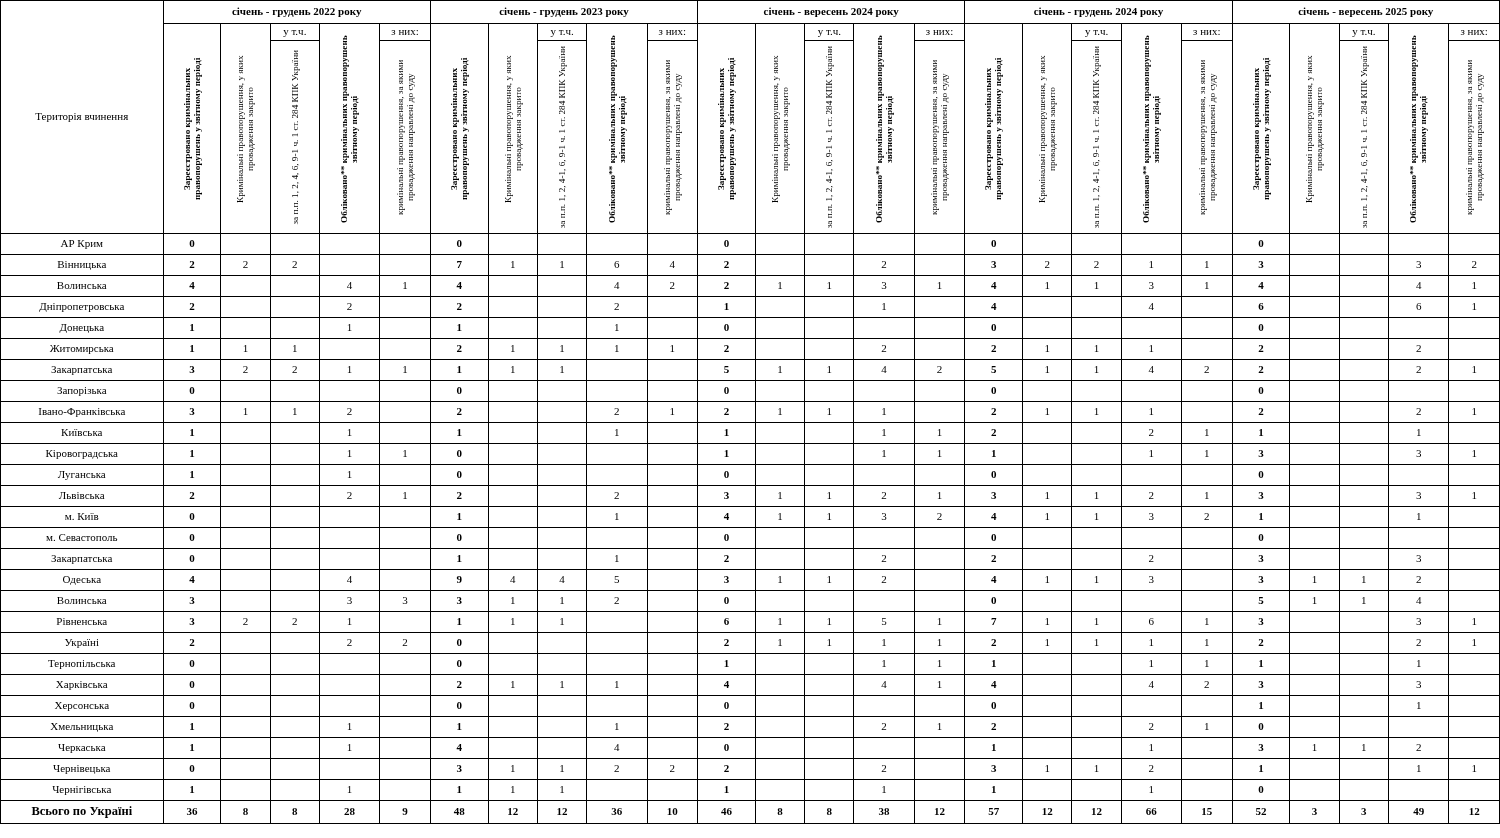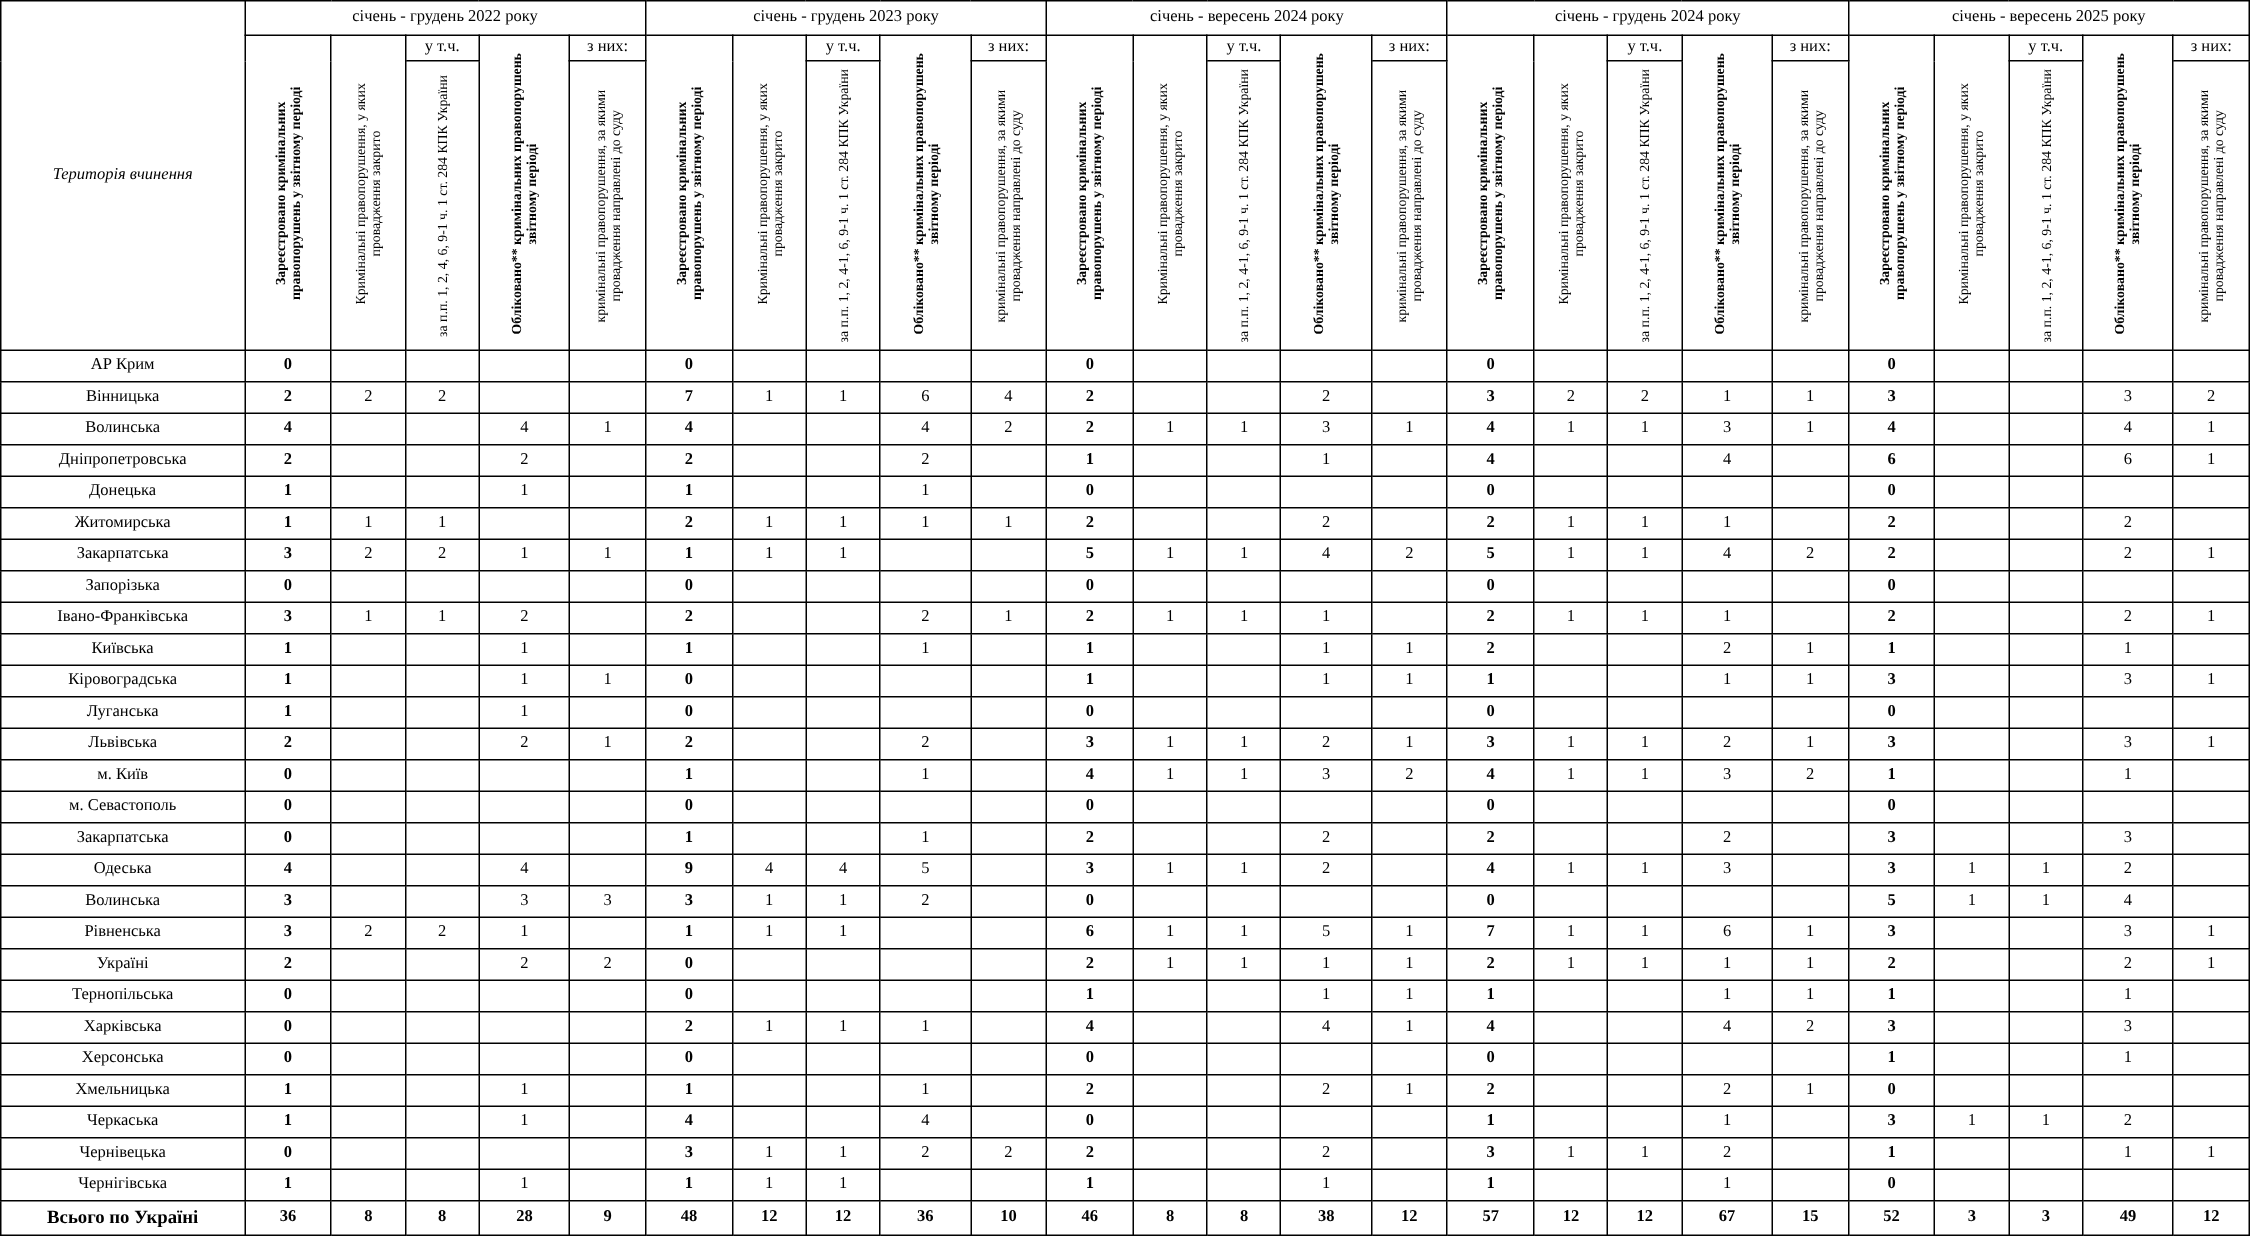--- a/index.html
+++ b/index.html
@@ -22,21 +22,21 @@
   table.stat td, table.stat th {
     border: 1px solid #000000;
     padding: 0;
     text-align: center;
     vertical-align: middle;
     font-size: 11px;
     line-height: 1.05;
   }
   
   .period-head {
-    font-weight: normal;
+    font-weight: bold;
     font-size: 13px;
     height: 22px;
     padding: 2px 0;
   }
   
   .subgroup {
     font-size: 9.5px;
     height: 16px;
   }
   
@@ -59,21 +59,20 @@
     padding: 2px 0;
   }
   .vhead .rot.thin {
     font-weight: normal;
   }
   .corner {
     font-size: 12.5px;
     font-weight: normal;
     text-align: center;
     vertical-align: middle;
-    font-style: italic;
   }
   td.region {
     text-align: left;
     padding-left: 4px;
     font-size: 12.5px;
     height: 20px;
     white-space: nowrap;
   }
   td.num {
     font-size: 12px;
@@ -1008,21 +1007,21 @@
         <td class="num">36</td>
         <td class="num">10</td>
         <td class="num first">46</td>
         <td class="num">8</td>
         <td class="num">8</td>
         <td class="num">38</td>
         <td class="num">12</td>
         <td class="num first">57</td>
         <td class="num">12</td>
         <td class="num">12</td>
-        <td class="num">67</td>
+        <td class="num">66</td>
         <td class="num">15</td>
         <td class="num first">52</td>
         <td class="num">3</td>
         <td class="num">3</td>
         <td class="num">49</td>
         <td class="num">12</td>
       </tr>
     </tbody>
 </table>
 

